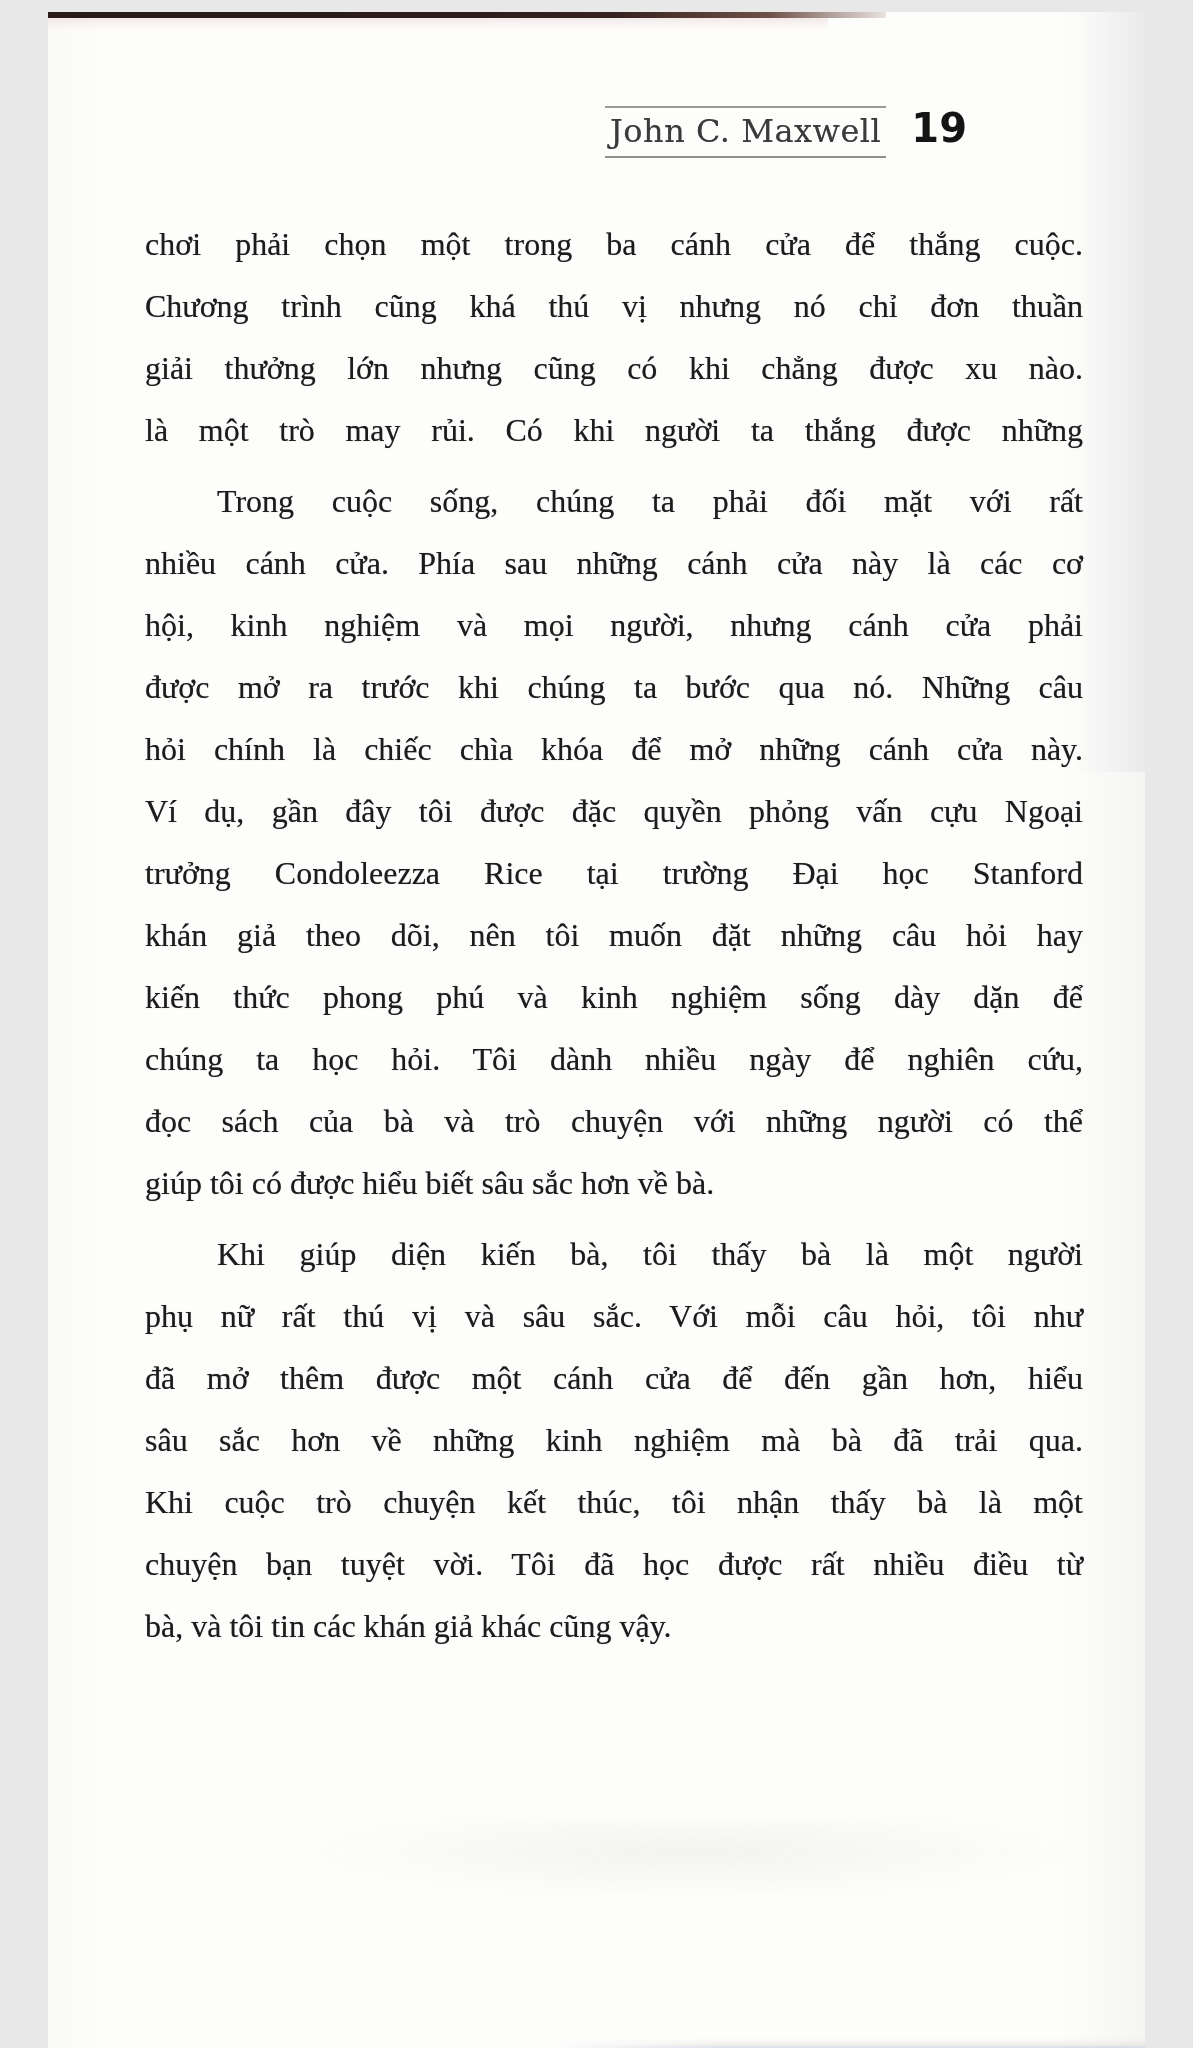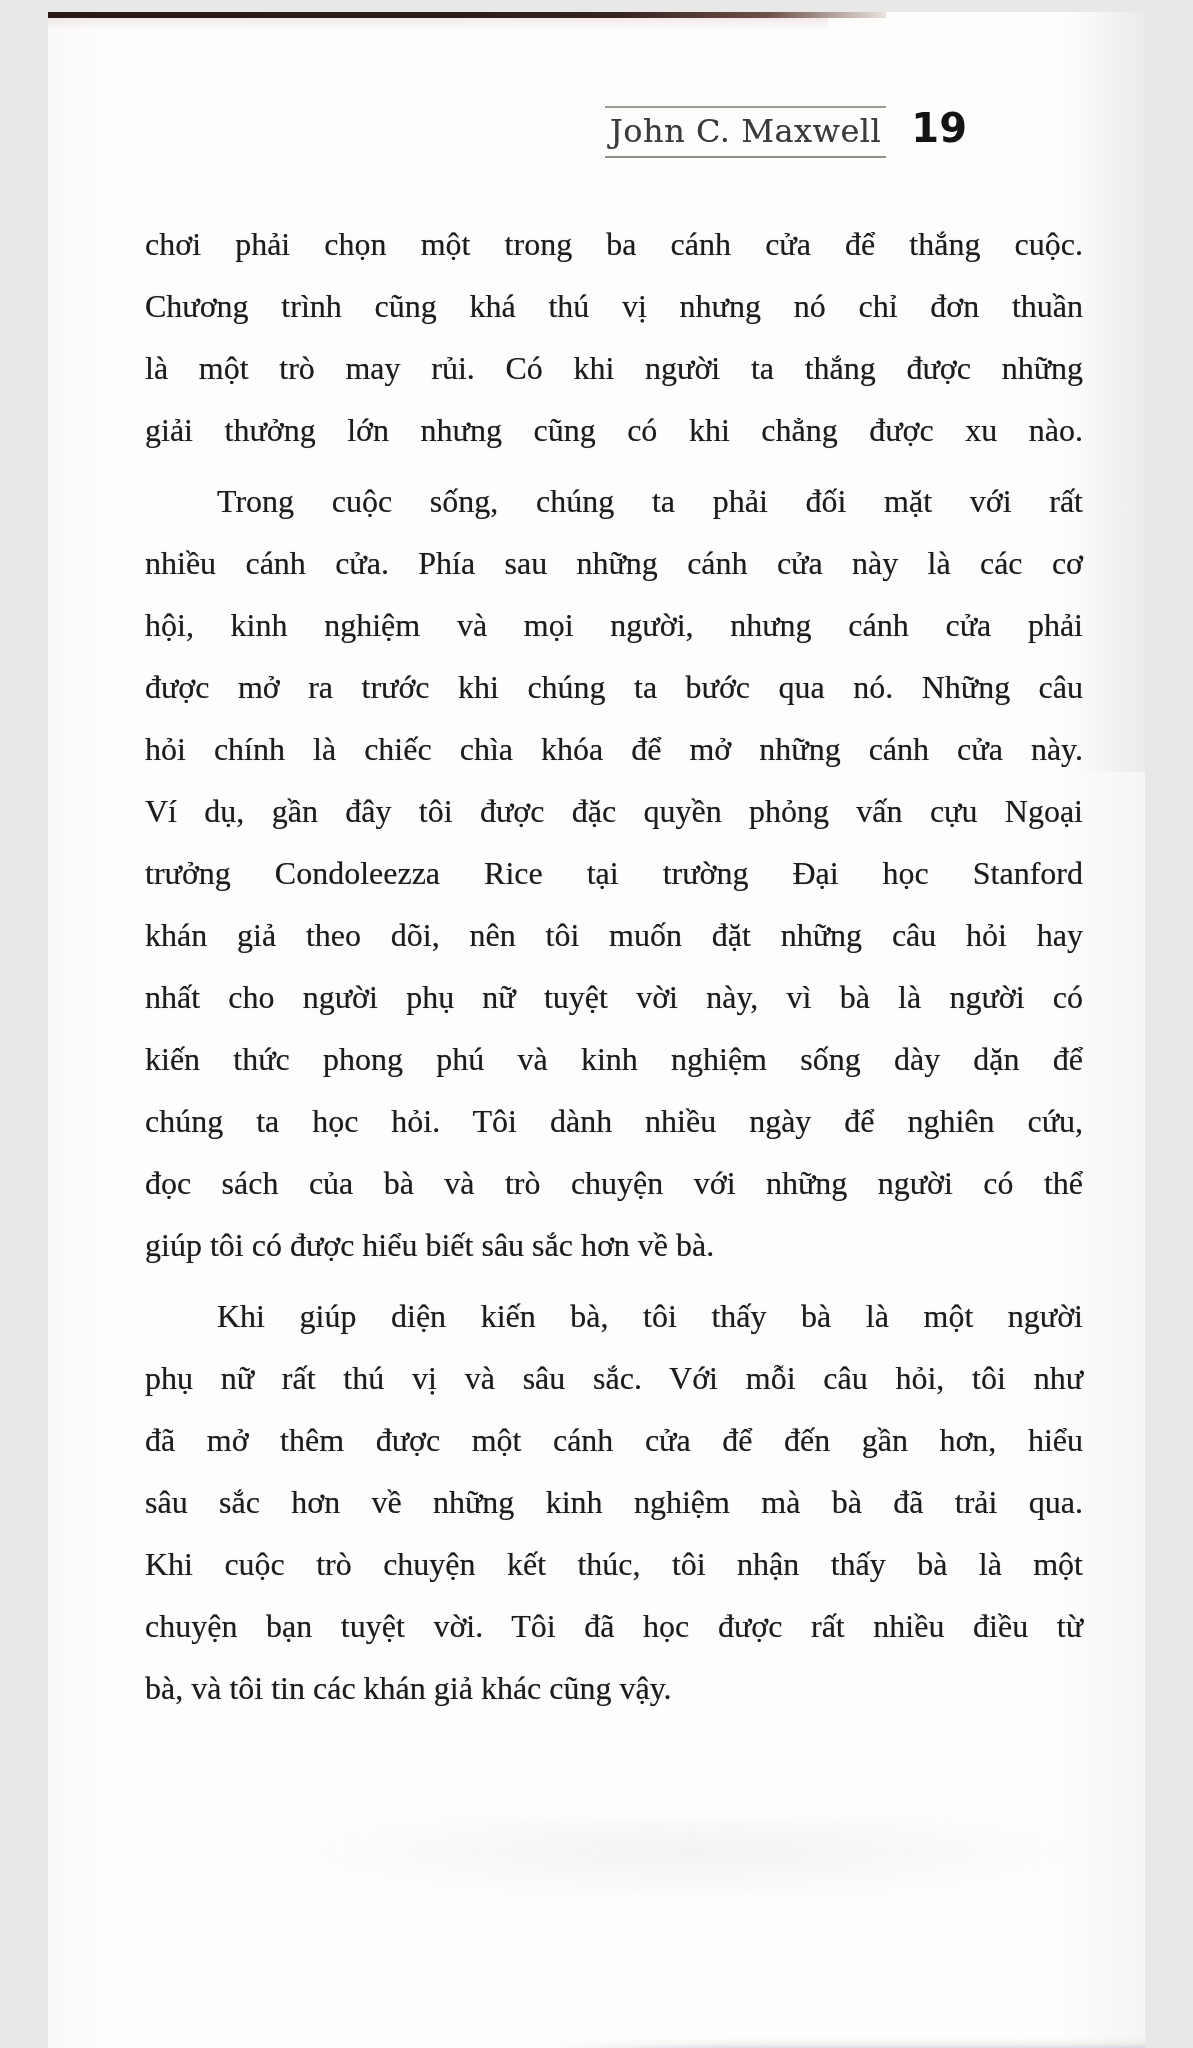--- a/index.html
+++ b/index.html
@@ -131,33 +131,32 @@
     <div class="author-box">
       <span class="author-name">John C. Maxwell</span>
     </div>
     <span class="page-number">19</span>
   </div>
 
   <div class="page-body">
       <div class="paragraph">
         <div class="line fill">chơi phải chọn một trong ba cánh cửa để thắng cuộc.</div>
         <div class="line fill">Chương trình cũng khá thú vị nhưng nó chỉ đơn thuần</div>
+        <div class="line fill">giải thưởng lớn nhưng cũng có khi chẳng được xu nào.</div>
         <div class="line fill">là một trò may rủi. Có khi người ta thắng được những</div>
-        <div class="line fill">giải thưởng lớn nhưng cũng có khi chẳng được xu nào.</div>
       </div>
       <div class="paragraph spaced">
         <div class="line fill indent">Trong cuộc sống, chúng ta phải đối mặt với rất</div>
         <div class="line fill">nhiều cánh cửa. Phía sau những cánh cửa này là các cơ</div>
         <div class="line fill">hội, kinh nghiệm và mọi người, nhưng cánh cửa phải</div>
         <div class="line fill">được mở ra trước khi chúng ta bước qua nó. Những câu</div>
         <div class="line fill">hỏi chính là chiếc chìa khóa để mở những cánh cửa này.</div>
         <div class="line fill">Ví dụ, gần đây tôi được đặc quyền phỏng vấn cựu Ngoại</div>
         <div class="line fill">trưởng Condoleezza Rice tại trường Đại học Stanford</div>
         <div class="line fill">khán giả theo dõi, nên tôi muốn đặt những câu hỏi hay</div>
-        <div class="line fill">nhất cho người phụ nữ tuyệt vời này, vì bà là người có</div>
         <div class="line fill">kiến thức phong phú và kinh nghiệm sống dày dặn để</div>
         <div class="line fill">chúng ta học hỏi. Tôi dành nhiều ngày để nghiên cứu,</div>
         <div class="line fill">đọc sách của bà và trò chuyện với những người có thể</div>
         <div class="line">giúp tôi có được hiểu biết sâu sắc hơn về bà.</div>
       </div>
       <div class="paragraph spaced">
         <div class="line fill indent">Khi giúp diện kiến bà, tôi thấy bà là một người</div>
         <div class="line fill">phụ nữ rất thú vị và sâu sắc. Với mỗi câu hỏi, tôi như</div>
         <div class="line fill">đã mở thêm được một cánh cửa để đến gần hơn, hiểu</div>
         <div class="line fill">sâu sắc hơn về những kinh nghiệm mà bà đã trải qua.</div>

